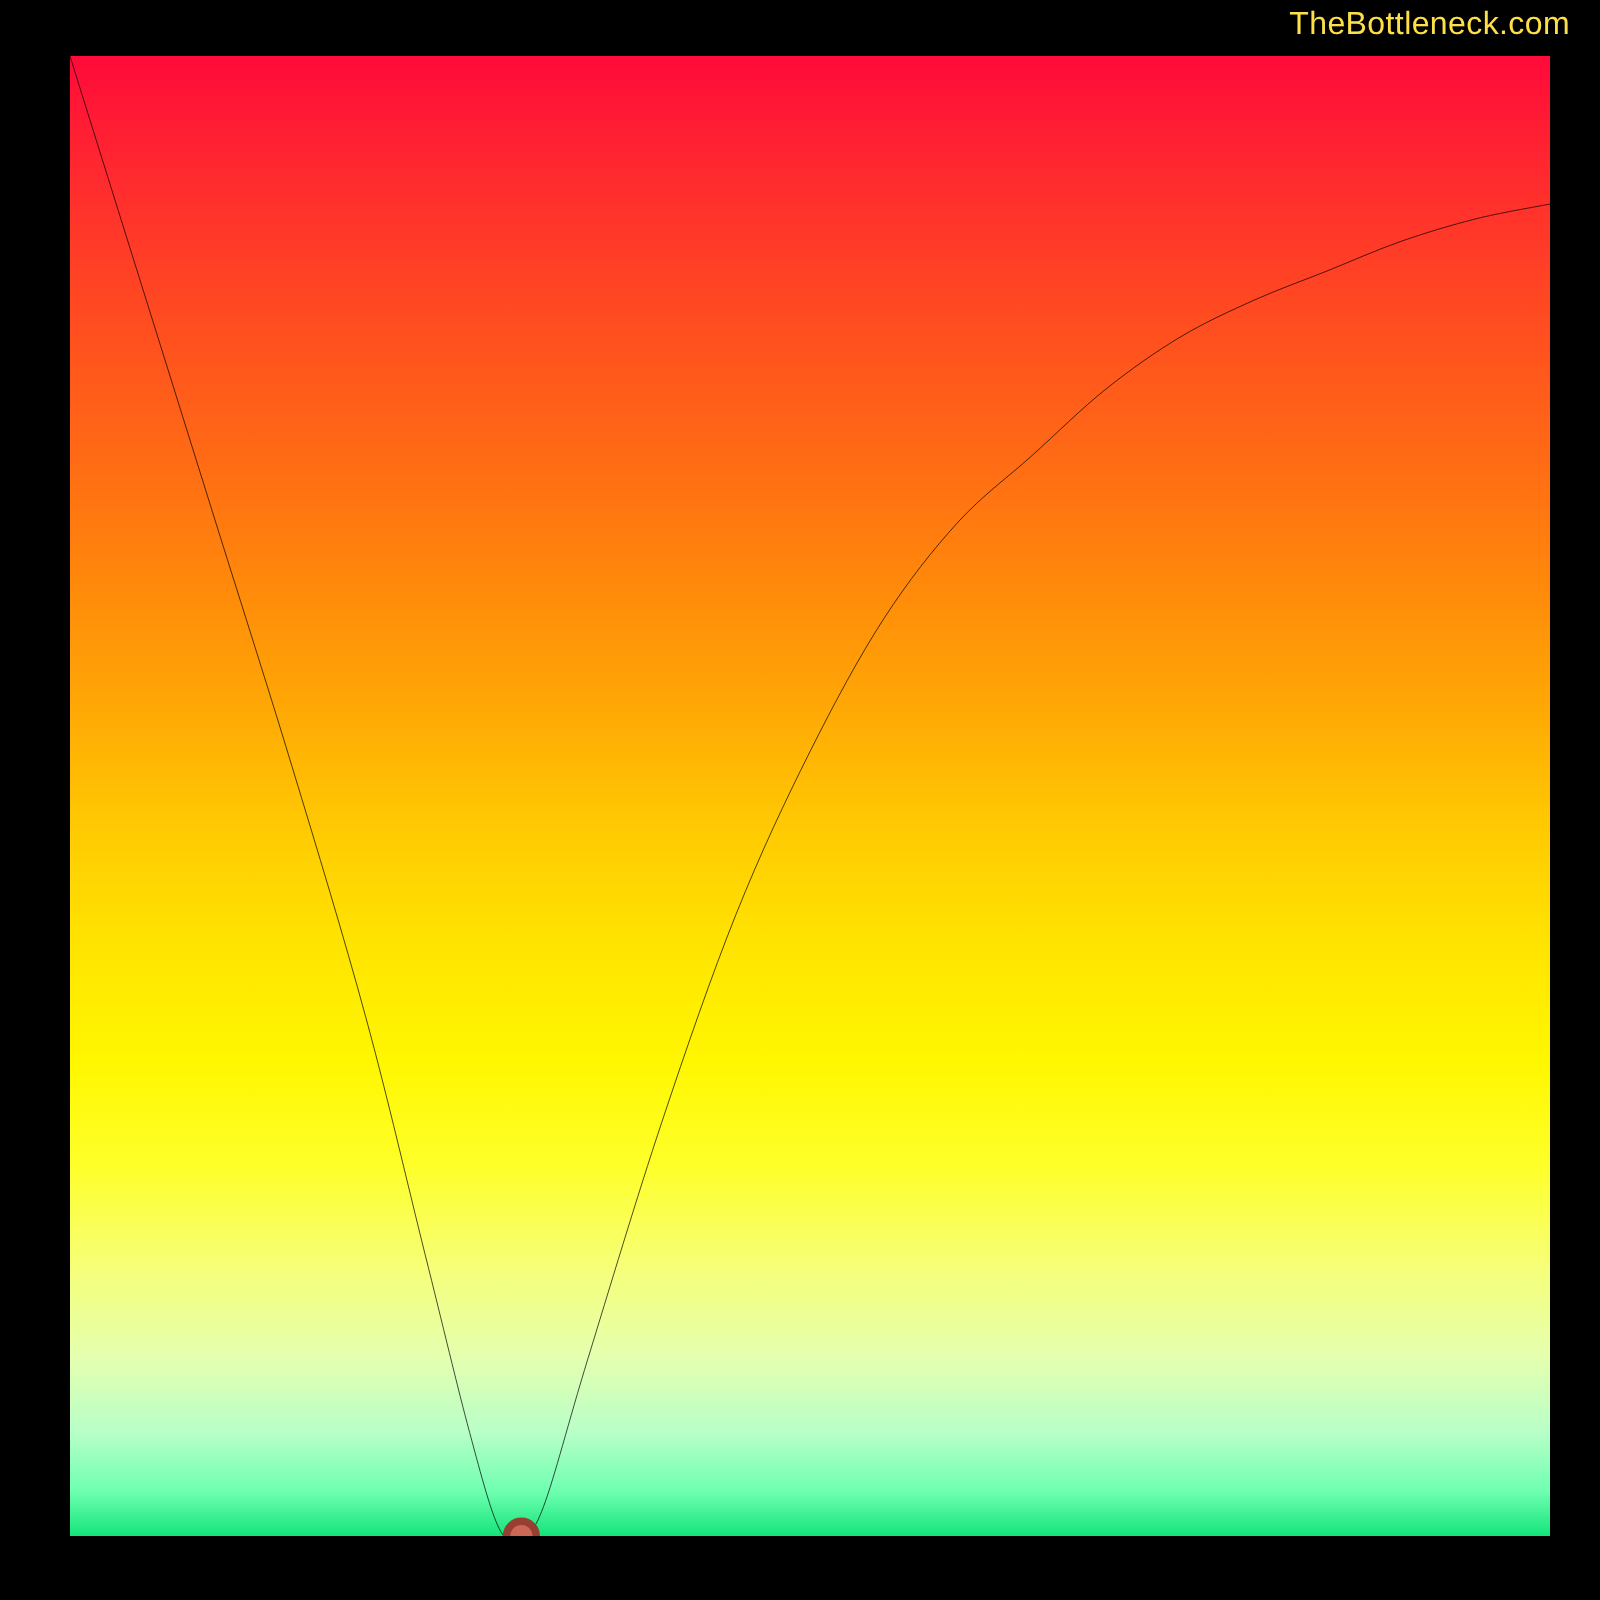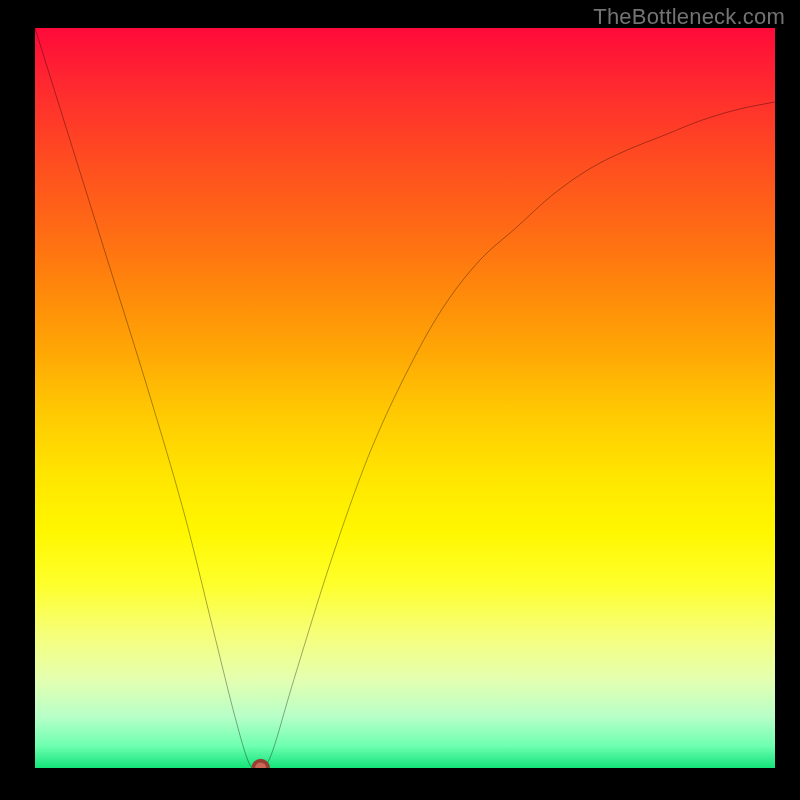--- a/index.html
+++ b/index.html
@@ -38,22 +38,22 @@
       #b8ffc8 93%,
       #6effb0 97%,
       #14e47a 100%
     );
   }
   .watermark {
     position: absolute;
     top: 4px;
     right: 15px;
     font-family: Arial, Helvetica, sans-serif;
-    font-size: 22px;
-    color: #737373;
+    font-size: 16px;
+    color: #fde047;
     font-weight: 500;
     letter-spacing: 0.2px;
   }
   svg.curve {
     position: absolute;
     left: 0;
     top: 0;
     width: 740px;
     height: 740px;
   }

